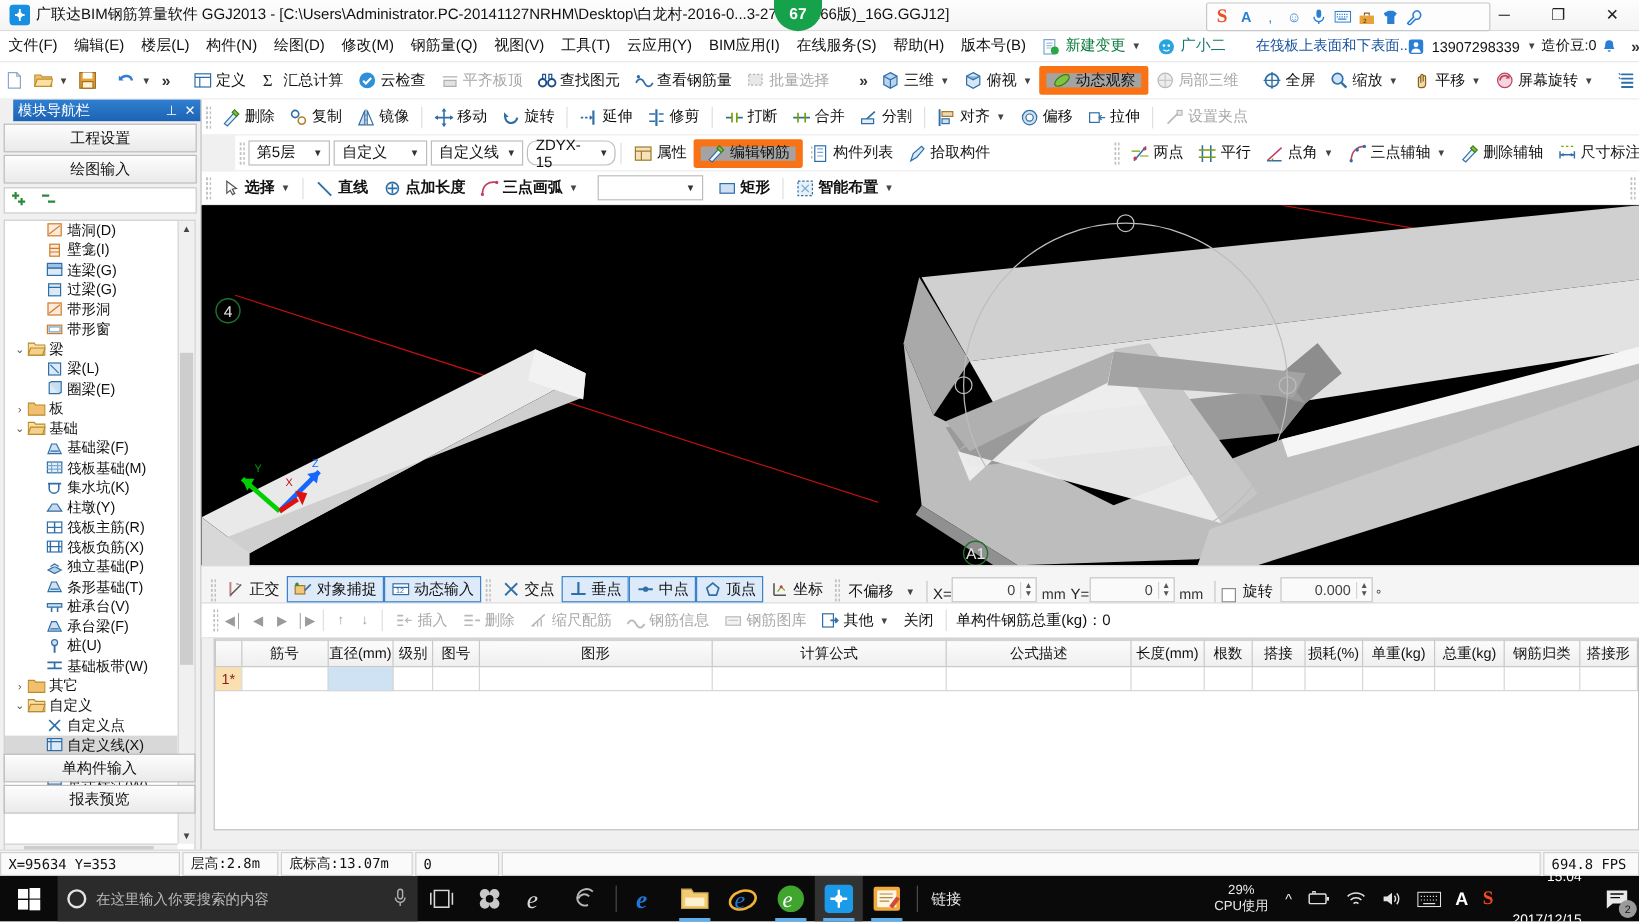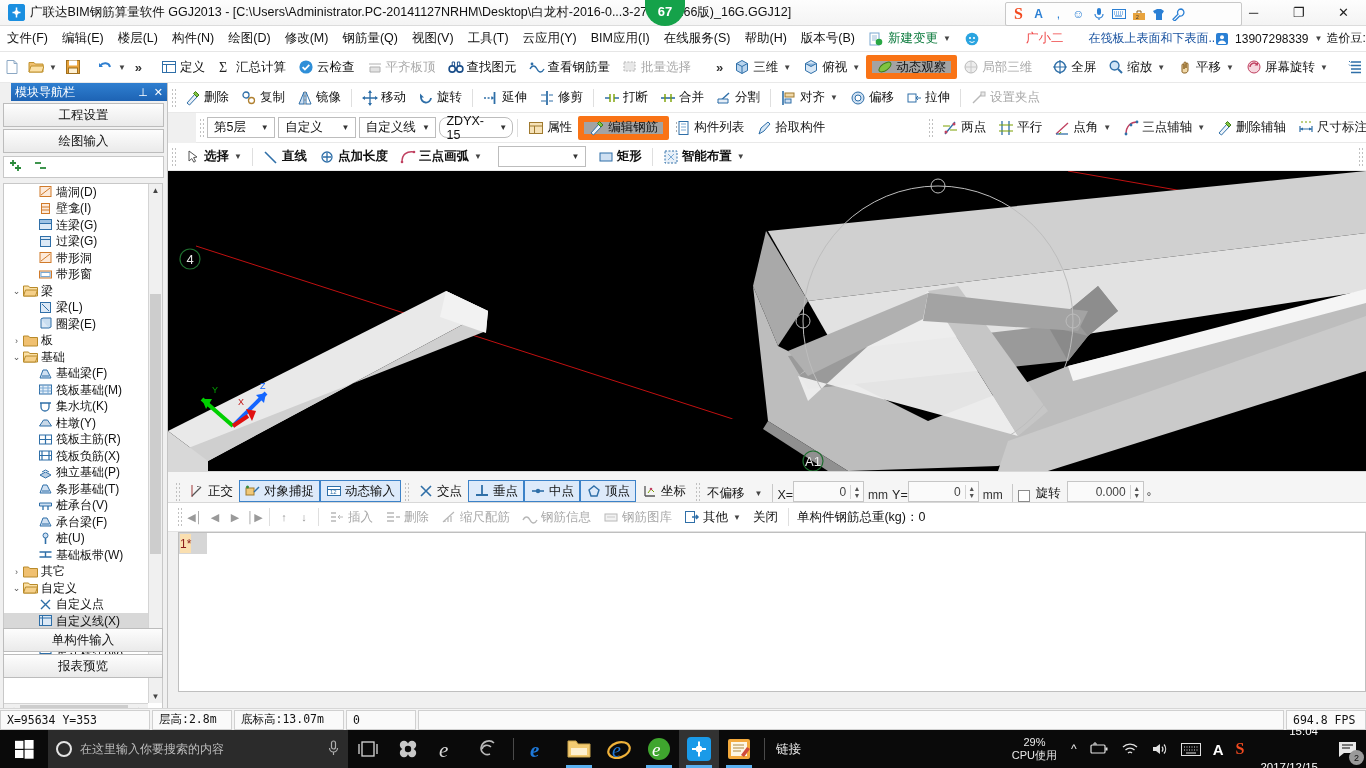--- a/index.html
+++ b/index.html
@@ -34,21 +34,21 @@
   
   .badge-67 { position:absolute; left:645px; top:-4px; width:40px; height:30px; z-index:45;
      background:#15a24a; border-radius:0 0 20px 20px; color:#fff; font-size:13px;
      font-weight:bold; text-align:center; line-height:32px; }
 
   
   .menubar { position:absolute; left:0; top:26px; width:1366px; height:26px;
      background:#fff; display:flex; align-items:center; border-bottom:1px solid #e6e6e6; }
   .menu-item { padding:3px 7px; font-size:12.5px; color:#111; white-space:nowrap; }
   .mb-green { color:#0a7a3c; }
-  .mb-blue { color:#ef4444;margin-left:42px; }
+  .mb-blue { color:#0f766e; }
   .mini-ic { display:inline-block; width:14px; height:14px; vertical-align:-3px; margin-right:2px; }
   .msg-text { color:#16509e; font-size:12px; margin-left:18px; white-space:nowrap; }
   .acct { margin-left:auto; display:flex; align-items:center; gap:4px; padding-right:8px;
      font-size:12px; color:#111; white-space:nowrap;}
 
   
   .tb { position:absolute; background:#fff; display:flex; align-items:center;
         border-bottom:1px solid #e9e9e9; }
   .tb1 { left:0; top:52px; width:1366px; height:31px; }
   .tb2 { left:168px; top:83px; width:1198px; height:30px; }
@@ -1261,20 +1261,38 @@
       <span>关闭</span>
     </div>
     <div class="tsep"></div>
     <div style="font-size:12.5px;color:#111;padding-left:4px;">单构件钢筋总重(kg)：0</div>
   </div>
 
   <div class="grid">
     <table class="gt" id="grid-table">
         <tbody>
           <tr>
+            <th style="width:22px" class=""></th>
+            <th style="width:75px" class="">筋号</th>
+            <th style="width:56px" class="hl">直径(mm)</th>
+            <th style="width:34px" class="">级别</th>
+            <th style="width:40px" class="">图号</th>
+            <th style="width:203px" class="">图形</th>
+            <th style="width:205px" class="">计算公式</th>
+            <th style="width:161px" class="">公式描述</th>
+            <th style="width:62px" class="">长度(mm)</th>
+            <th style="width:42px" class="">根数</th>
+            <th style="width:45px" class="">搭接</th>
+            <th style="width:50px" class="">损耗(%)</th>
+            <th style="width:62px" class="">单重(kg)</th>
+            <th style="width:60px" class="">总重(kg)</th>
+            <th style="width:65px" class="">钢筋归类</th>
+            <th style="width:50px" class="">搭接形</th>
+          </tr>
+          <tr>
             <td class="rowhdr">1*</td>
             <td class=""></td>
             <td class="selcell"></td>
             <td class=""></td>
             <td class=""></td>
             <td class=""></td>
             <td class=""></td>
             <td class=""></td>
             <td class=""></td>
             <td class=""></td>

